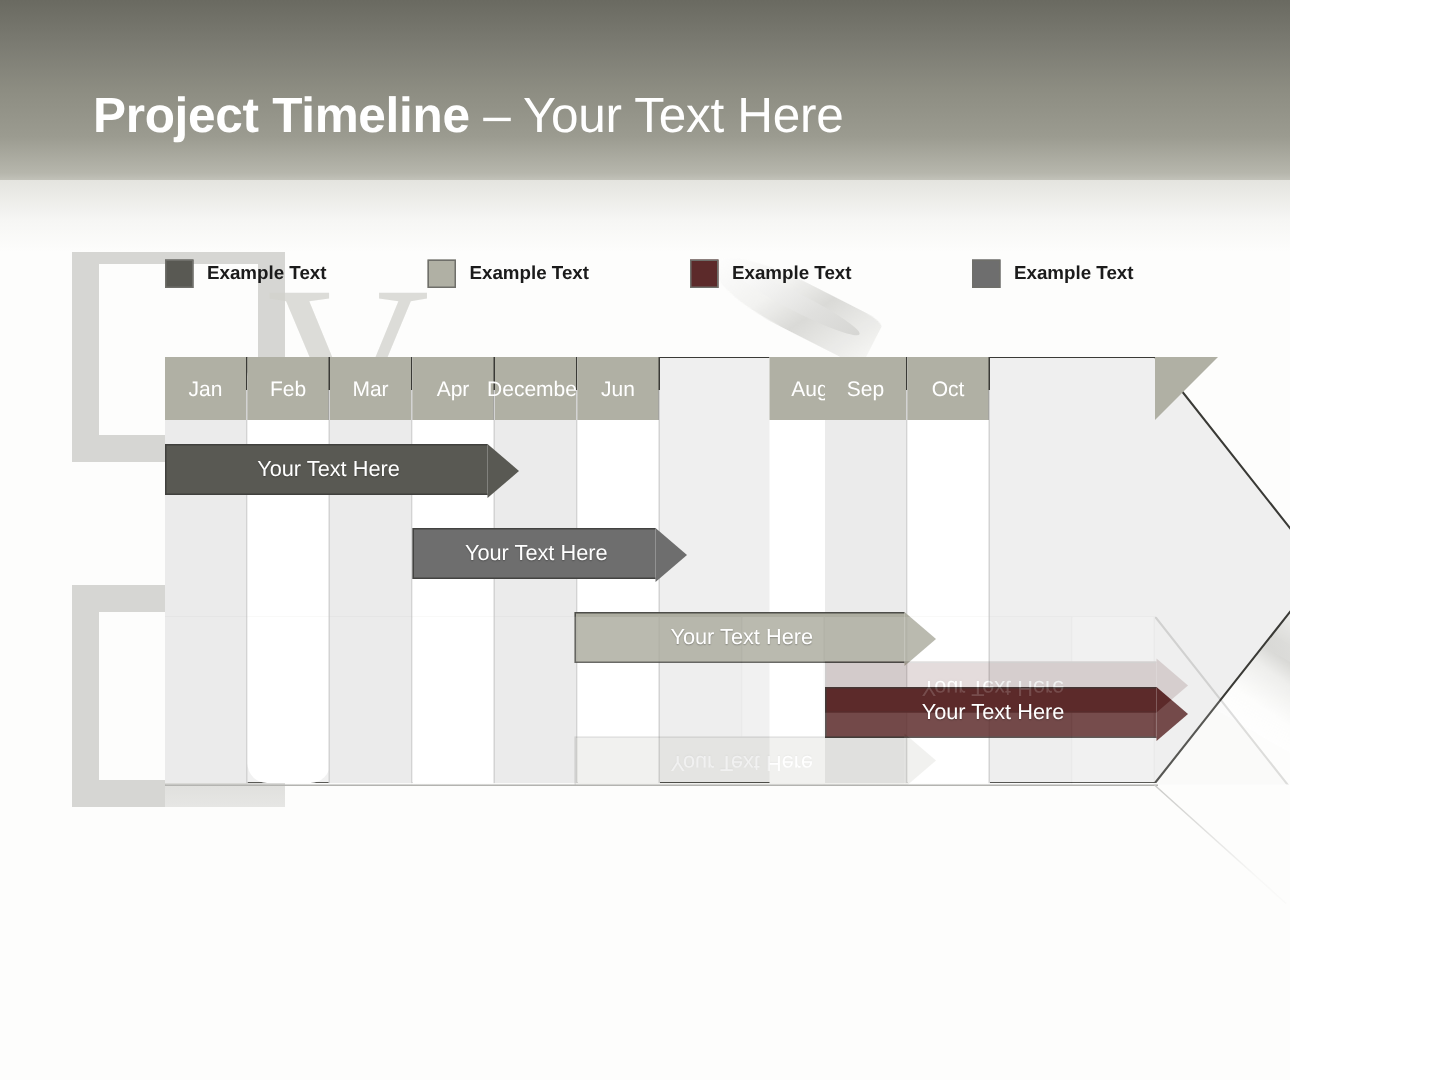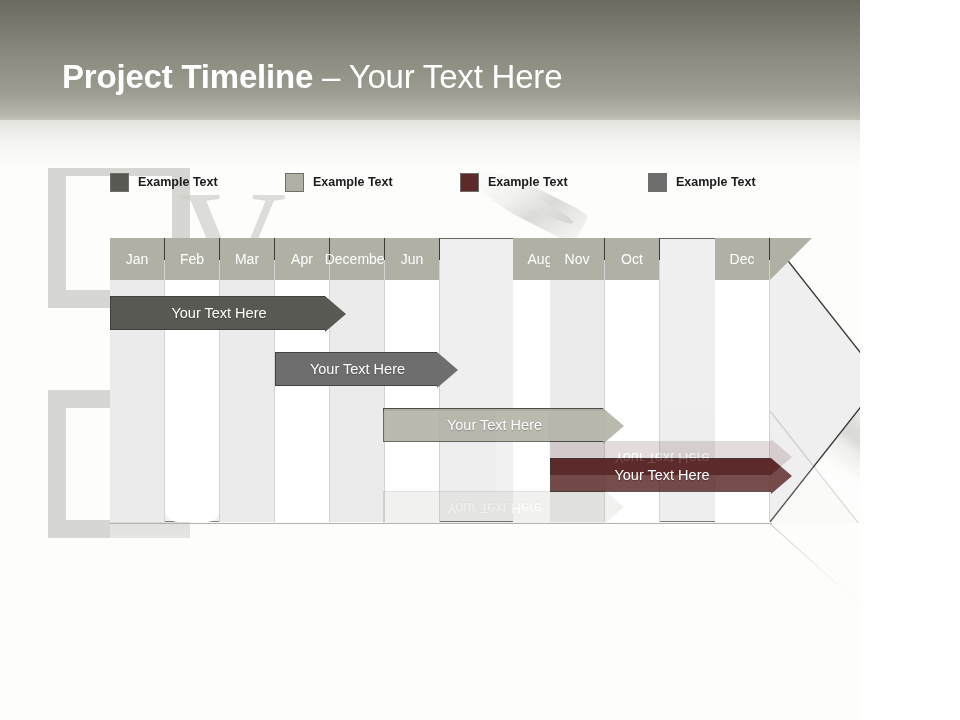--- a/index.html
+++ b/index.html
@@ -334,29 +334,25 @@
         </div>
         <div class="tl-col plain" style="left: 275px;">
           <div class="tl-head">Jun</div>
           <div class="tl-col-line"></div>
         </div>
         <div class="tl-col plain" style="left: 403px;">
           <div class="tl-head">Aug</div>
           <div class="tl-col-line"></div>
         </div>
         <div class="tl-col shade" style="left: 440px;">
-          <div class="tl-head">Nov</div>
+          <div class="tl-head">Sep</div>
           <div class="tl-col-line"></div>
         </div>
         <div class="tl-col plain" style="left: 495px;">
           <div class="tl-head">Oct</div>
-          <div class="tl-col-line"></div>
-        </div>
-        <div class="tl-col plain" style="left: 605px;">
-          <div class="tl-head">Dec</div>
           <div class="tl-col-line"></div>
         </div>
       </div>
 
     <div id="tl-head-tail">
       <div class="tri"></div>
     </div>
 
     <div id="tl-bars">
         <div class="bar" style="left: 0px; top: 58px;">

